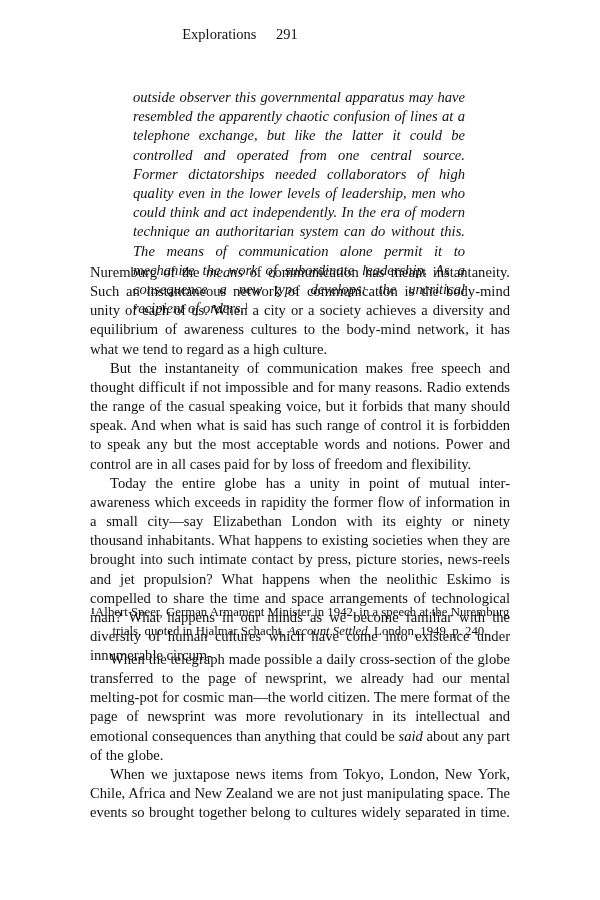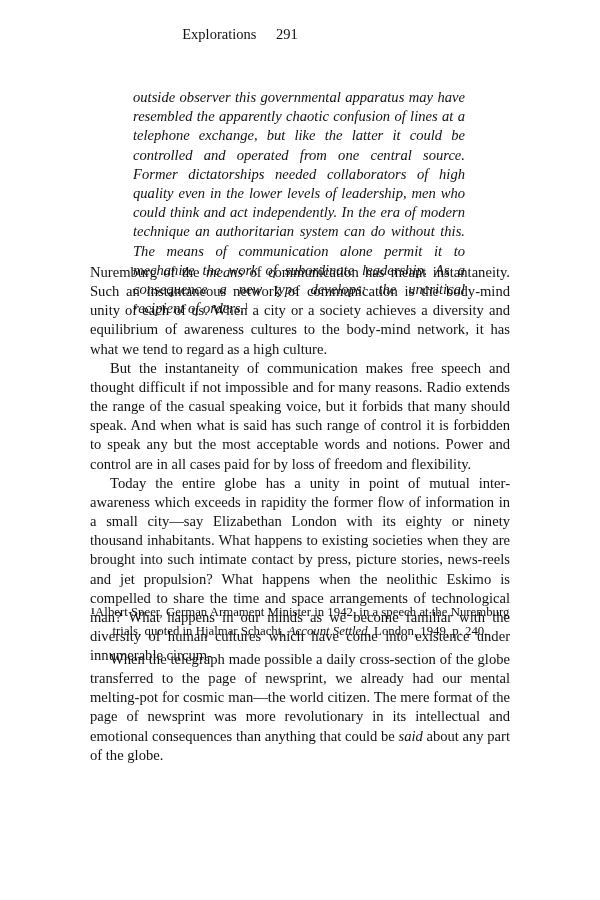--- a/index.html
+++ b/index.html
@@ -39,13 +39,14 @@
   <p class="p indent">But the instantaneity of communication makes free speech and thought difficult if not impossible and for many reasons. Radio extends the range of the casual speaking voice, but it forbids that many should speak. And when what is said has such range of control it is forbidden to speak any but the most acceptable words and notions. Power and control are in all cases paid for by loss of freedom and flexibility.</p>
   <p class="p indent" style="text-align-last:left;">Today the entire globe has a unity in point of mutual inter-awareness which exceeds in rapidity the former flow of information in a small city—say Elizabethan London with its eighty or ninety thousand inhabitants. What happens to existing societies when they are brought into such intimate contact by press, picture stories, news-reels and jet propulsion? What happens when the neolithic Eskimo is compelled to share the time and space arrangements of technological man? What happens in our minds as we become familiar with the diversity of human cultures which have come into existence under innumerable circum-</p>
 </div>
 
 <div class="footnote">
   <sup>1</sup><span>Albert Speer, German Armament Minister in 1942, in a speech at the Nuremburg trials, quoted in Hjalmar Schacht, </span><em>Account Settled</em><span>, London, 1949, p. 240.</span>
 </div>
 
 <div class="body-block b2">
   <p class="p indent"><span>When the telegraph made possible a daily cross-section of the globe transferred to the page of newsprint, we already had our mental melting-pot for cosmic man—the world citizen. The mere format of the page of newsprint was more revolutionary in its intellectual and emotional consequences than anything that could be </span><em>said</em><span> about any part of the globe.</span></p>
+  <p class="p indent" style="text-align-last:justify;">When we juxtapose news items from Tokyo, London, New York, Chile, Africa and New Zealand we are not just manipulating space. The events so brought together belong to cultures widely separated in time.</p>
 </div>
 
 </body></html>

